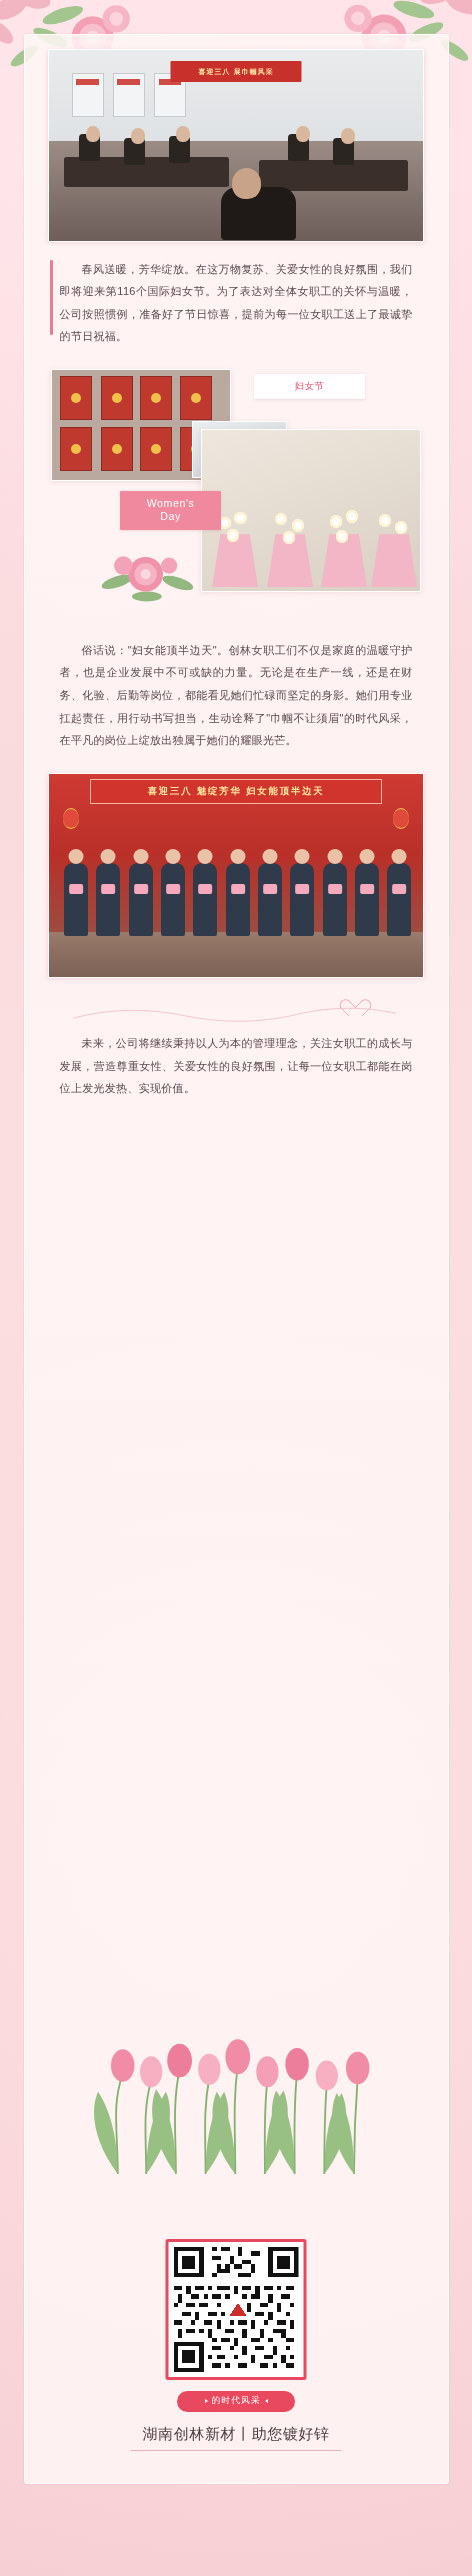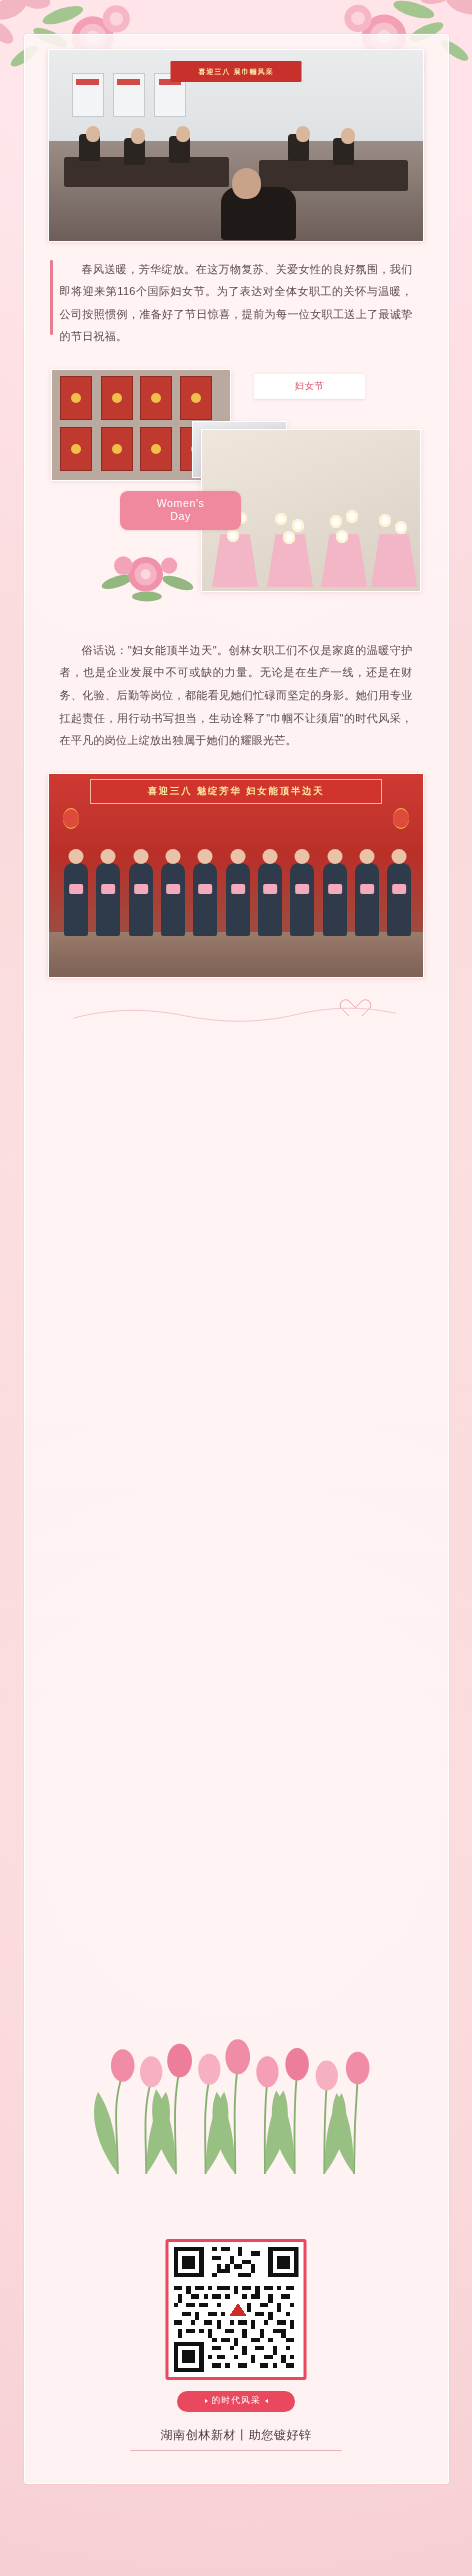--- a/index.html
+++ b/index.html
@@ -133,23 +133,23 @@
   .ci3 { left: 144px; top: 52px; width: 95px; height: 57px;
     background: linear-gradient(160deg,#eceff1 0%, #c8cdd2 100%); }
   .tag {
     position: absolute; background: #ffffff; color: #e0506c;
     font-size: 9.3px; letter-spacing: 0.6px; display: flex;
     align-items: center; justify-content: center; border-radius: 1.2px;
     box-shadow: 0 0.6px 2.5px rgba(190,130,140,.25);
   }
   .tag-cn { left: 206px; top: 5px; width: 111px; height: 25px; }
   .tag-en {
-    left: 72px; top: 122px; width: 121px; height: 39px;
+    left: 72px; top: 122px; width: 101px; height: 39px;
     background: #f0889e; color: #fff; font-size: 10.6px; line-height: 1.3;
-    text-align: right; flex-direction: column; border-radius: 8px;
+    text-align: right; flex-direction: column;
   }
   .rose-deco { position: absolute; left: 53px; top: 178px; width: 93px; height: 57px; }
 
   
   .env-wall { position: absolute; inset: 0; background: #b9a99e; }
   .env {
     position: absolute; width: 32px; height: 44px; background: #c0392f;
     border: 0.6px solid #8f2a22;
   }
   .env::after { content:''; position:absolute; left:50%; top:50%;
@@ -220,21 +220,21 @@
     bottom: 85px; width: 118px; height: 21px; background: #e8495f;
     border-radius: 10.6px; color: #fff; font-size: 8.7px; letter-spacing: 1.2px;
     display: flex; align-items: center; justify-content: center; gap: 3.7px;
   }
   .follow-btn .caret {
     width:0;height:0;border-left:3.7px solid #fff;
     border-top:2.5px solid transparent;border-bottom:2.5px solid transparent;
   }
   .footer-text {
     position: absolute; left: 0; bottom: 53px; width: 100%;
-    text-align: center; color: #4a3a3e; font-size: 12px; letter-spacing: 0.6px;
+    text-align: center; color: #4a3a3e; font-size: 15px; letter-spacing: 0.6px;
   }
   .footer-rule {
     position: absolute; left: 50%; transform: translateX(-50%);
     bottom: 46px; width: 211px; height: 0.6px; background: #e6b3bd;
   }
 </style>
 </head>
 <body>
 
 <svg class="floral tl" viewBox="0 0 300 190">
@@ -402,20 +402,21 @@
     </div>
 
     <div class="heart-row">
       <span class="heart"></span>
       <svg class="wave" viewBox="0 0 520 24" preserveAspectRatio="none">
         <path d="M0 18 C 60 2, 120 2, 180 14 S 300 26, 360 12 S 470 0, 520 10" fill="none" stroke="#f0bfc8" stroke-width="1.4"></path>
       </svg>
     </div>
 
     <div class="para-block" style="margin-top:6.2px;">
+      <p class="body" style="margin-top:6.2px;">未来，公司将继续秉持以人为本的管理理念，关注女职工的成长与发展，营造尊重女性、关爱女性的良好氛围，让每一位女职工都能在岗位上发光发热、实现价值。</p>
     </div>
 
     <svg class="tulips" viewBox="0 0 684 300" preserveAspectRatio="none">
       <g stroke="#86b070" stroke-width="3" fill="none">
         <path d="M150 300 C 150 230, 140 190, 158 140"></path>
         <path d="M196 300 C 196 240, 190 200, 204 150"></path>
         <path d="M244 300 C 244 235, 238 190, 250 132"></path>
         <path d="M292 300 C 292 240, 288 198, 298 146"></path>
         <path d="M340 300 C 340 230, 336 186, 344 126"></path>
         <path d="M388 300 C 388 242, 386 200, 392 150"></path>

